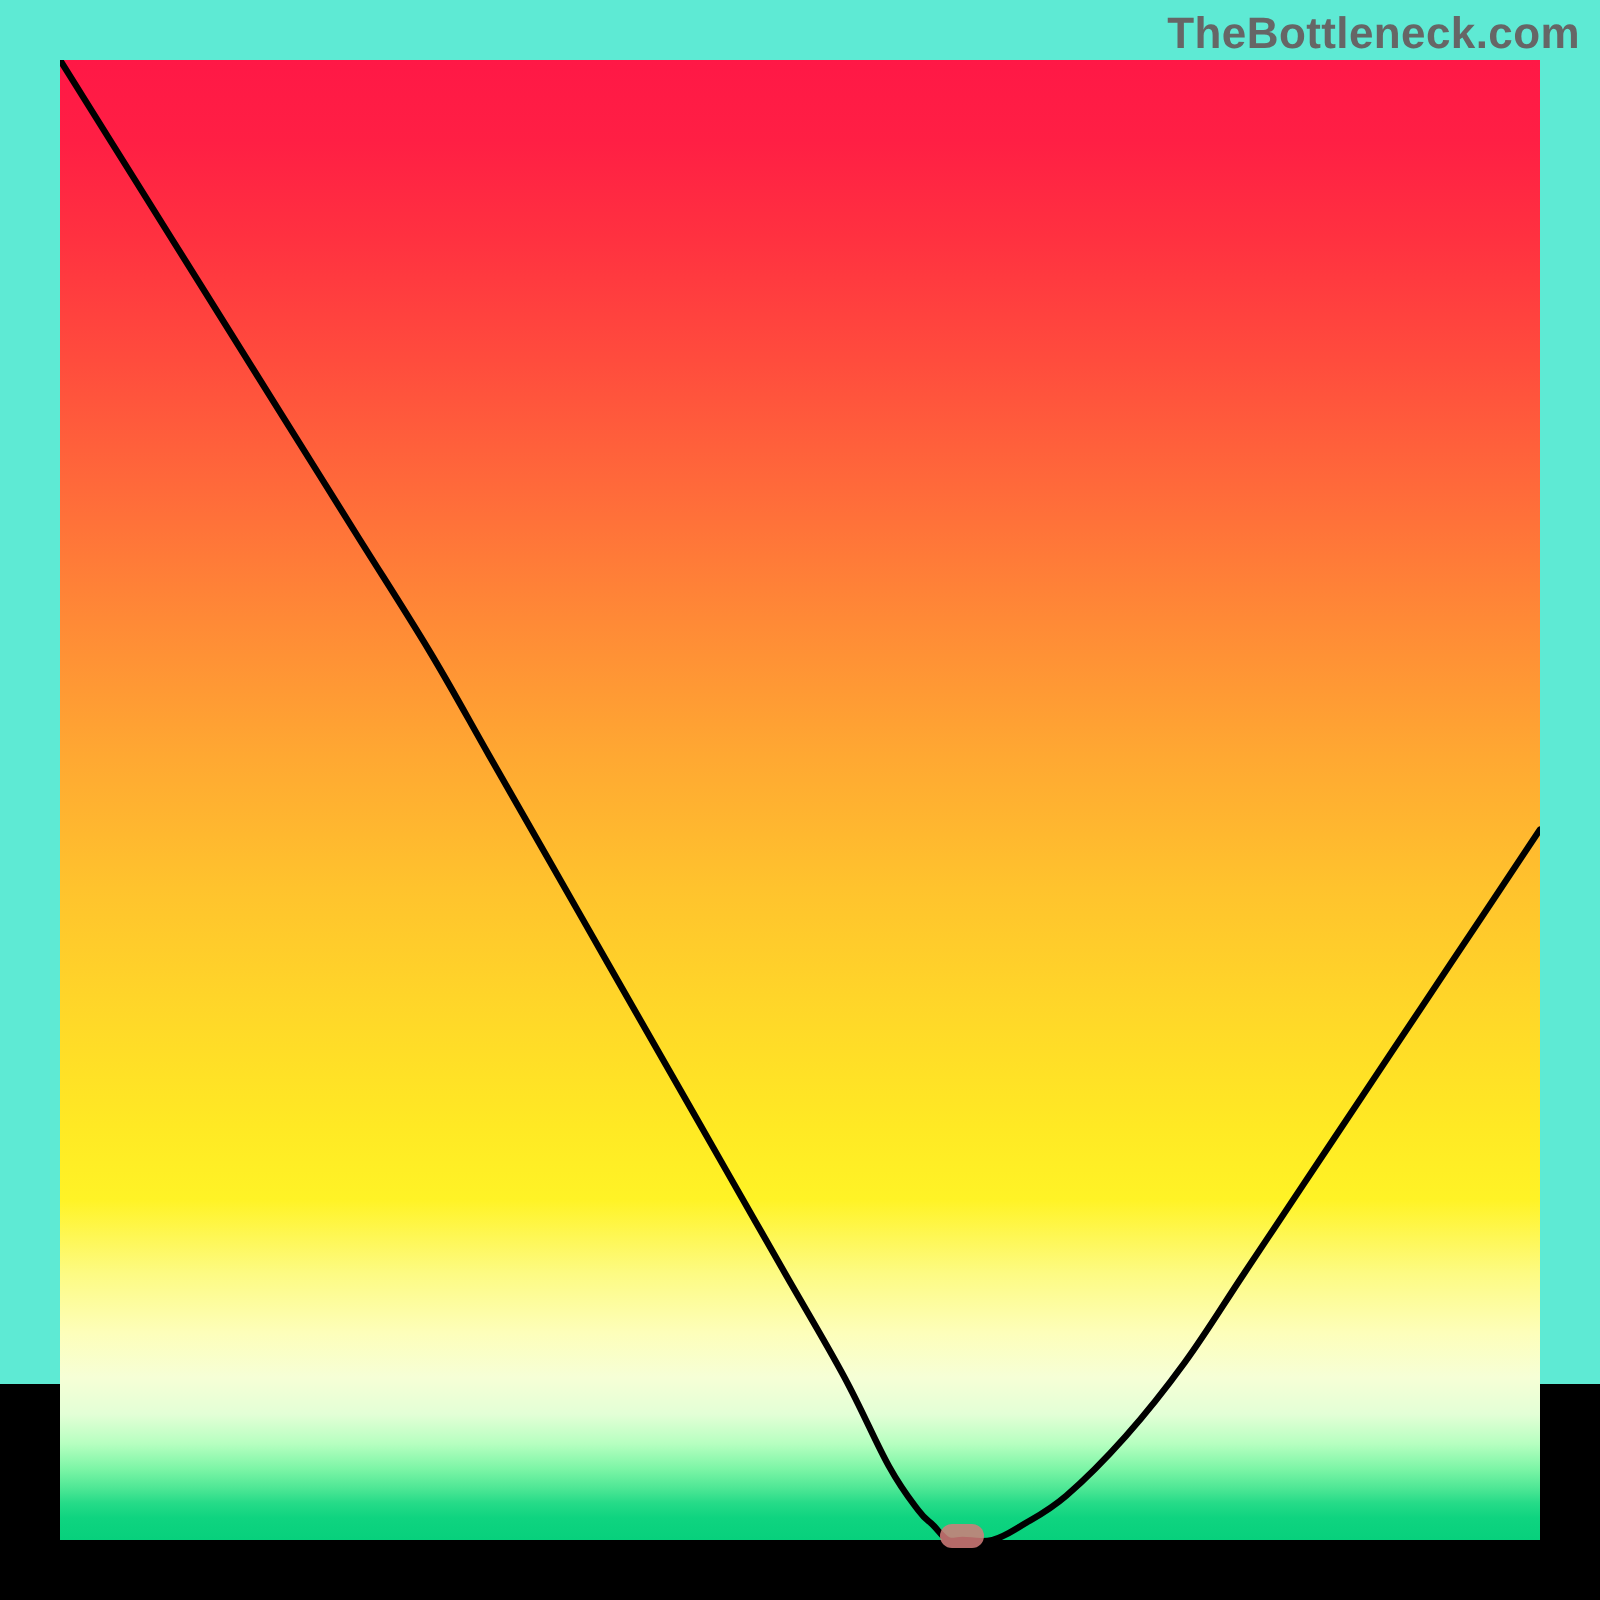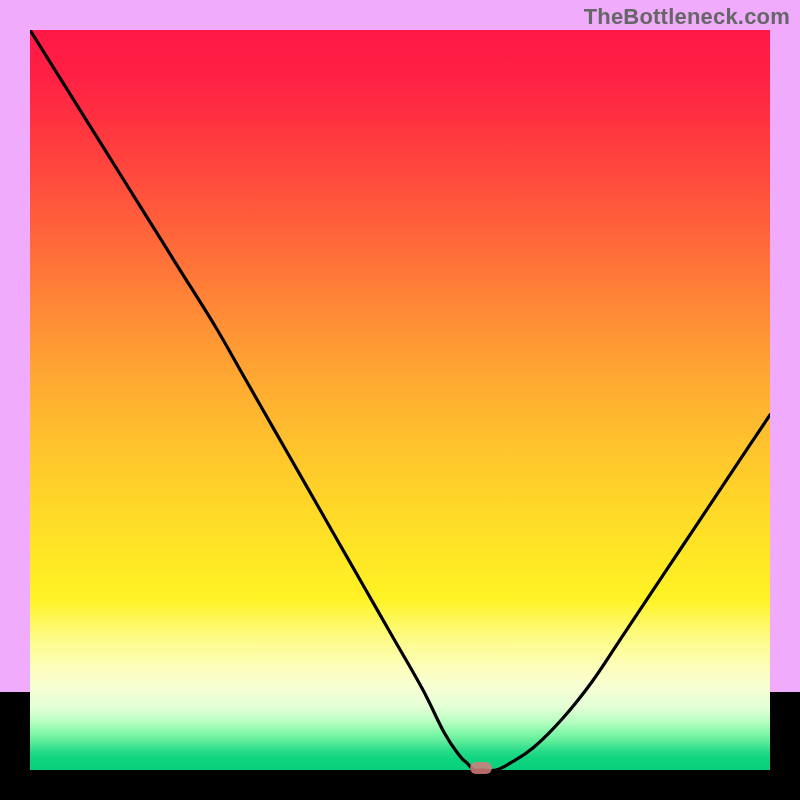--- a/index.html
+++ b/index.html
@@ -8,21 +8,21 @@
     width: 800px;
     height: 800px;
     background: #000;
     font-family: Arial, Helvetica, sans-serif;
     overflow: hidden;
   }
   .frame {
     position: relative;
     width: 800px;
     height: 692px;
-    background: #f0abfc;
+    background: #5eead4;
   }
   .watermark {
     position: absolute;
     top: 4px;
     right: 10px;
     color: #666;
     font-size: 22px;
     font-weight: 600;
     letter-spacing: 0.2px;
     user-select: none;

